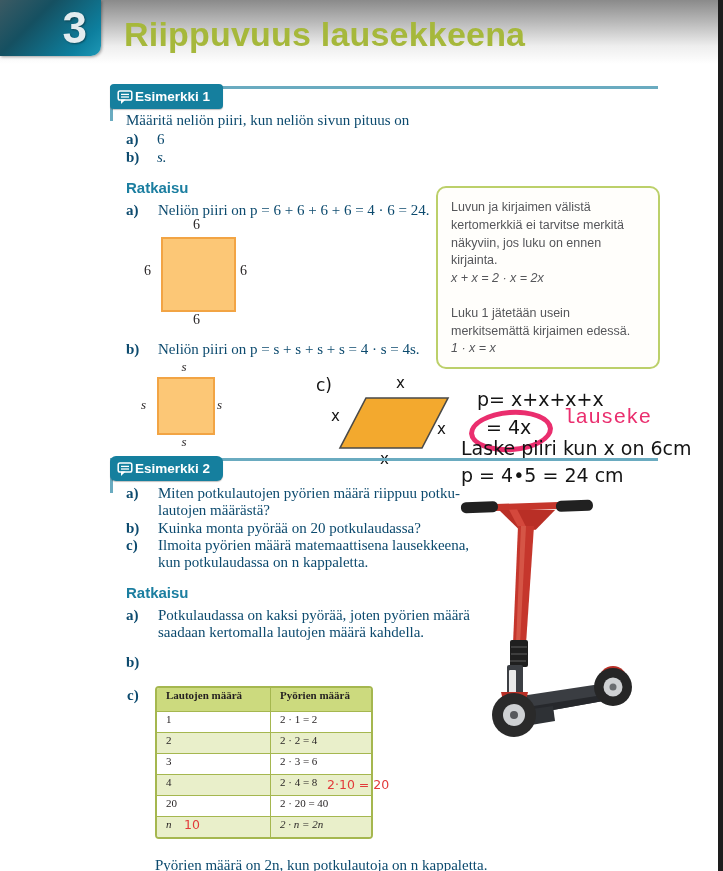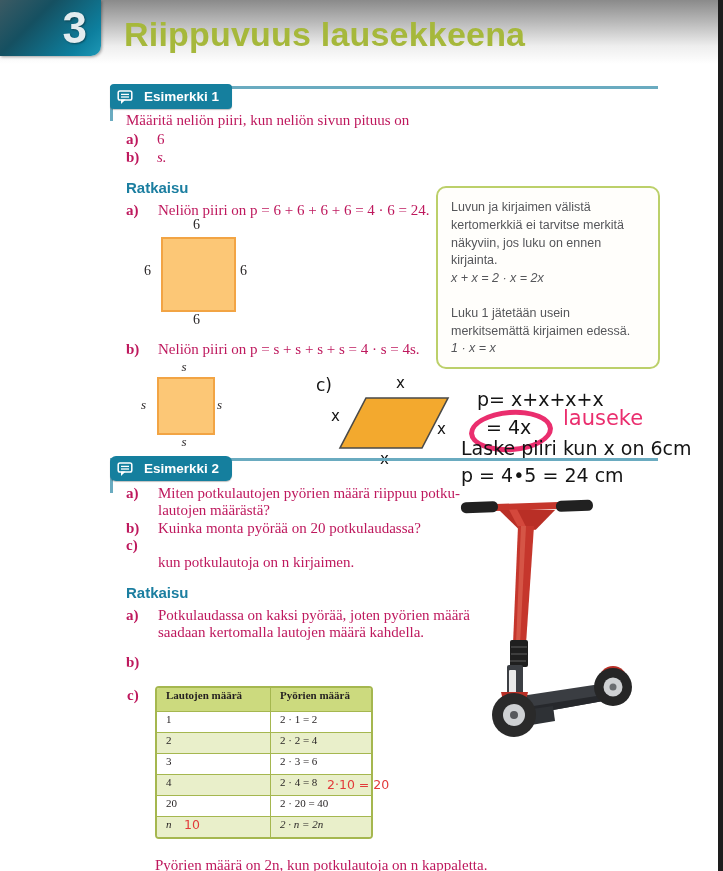--- a/index.html
+++ b/index.html
@@ -1,53 +1,53 @@
 <!DOCTYPE html>
 <html><head>
 <meta charset="utf-8">
 <style>
   html,body{margin:0;padding:0;}
   body{background:#e9e9e9;font-family:"Liberation Serif",serif;}
   .page{position:relative;width:723px;height:871px;background:#ffffff;overflow:hidden;margin:0 auto;}
   .abs{position:absolute;}
-  .serif{font-family:"Liberation Serif",serif;color:#be185d;font-size:15px;}
+  .serif{font-family:"Liberation Serif",serif;color:#0c4a6e;font-size:15px;}
   .sans{font-family:"Liberation Sans",sans-serif;}
   .ital{font-style:italic;}
 
   .header-band{left:0;top:0;width:723px;height:64px;
     background:linear-gradient(180deg,#8a8a8a 0%,#b8b8b8 34%,#eeeeee 72%,#ffffff 100%);}
   .chapter-box{left:0;top:0;width:101px;height:56px;border-radius:0 0 10px 0;
     background:linear-gradient(135deg,#3c5a63 0%,#155061 35%,#0d7f9e 80%,#1e98b6 100%);
     box-shadow:1px 1px 3px rgba(0,0,0,.35);}
   .chapter-number{position:absolute;right:14px;top:1px;font-size:44px;font-weight:bold;
     color:#e3ecef;font-family:"Liberation Sans",sans-serif;line-height:54px;text-shadow:1px 1px 2px rgba(0,0,0,.4);}
   .page-title{left:124px;top:15px;font-size:34px;font-weight:bold;color:#a6b83b;letter-spacing:.2px;}
 
   .rule-teal{height:3px;background:#6aabc0;}
   .vline-teal{width:3px;background:#6aabc0;}
   .badge{height:25px;background:#157f9e;border-radius:4px;display:flex;align-items:center;
-    gap:11px;padding:0 13px 0 7px;box-shadow:0 1px 1px rgba(0,0,0,.25);}
+    gap:2px;padding:0 13px 0 7px;box-shadow:0 1px 1px rgba(0,0,0,.25);}
   .badge-label{color:#ffffff;font-size:13.5px;font-weight:bold;font-family:"Liberation Sans",sans-serif;}
 
   .item-label{font-weight:bold;}
   .ratkaisu{color:#1b7ea0;font-weight:bold;font-size:15px;font-family:"Liberation Sans",sans-serif;}
 
   .square{background:#fcc776;border:2px solid #f2a444;}
   .side-label{font-size:14px;color:#231f20;}
   .side-label-s{font-size:13px;font-style:italic;color:#231f20;}
   .center{text-align:center;}
 
   .info-box{left:436px;top:186px;width:224px;height:183px;border:2px solid #bcd06a;border-radius:10px;
     background:#fffefb;box-sizing:border-box;padding:11px 13px;color:#55565a;
     font-family:"Liberation Sans",sans-serif;font-size:12.5px;line-height:1.42;}
   .info-box p{margin:0;}
   .info-gap{height:17px;}
 
   .anno{font-family:"DejaVu Sans","Liberation Sans",sans-serif;color:#141414;font-size:19px;}
-  .anno-pink{color:#ea2e6e;}
+  .anno-pink{color:#ea2e6e;font-family:Liberation Mono, monospace;}
   .pink-oval{left:469px;top:410px;width:74px;height:32px;border:5px solid #ea2e6e;border-radius:50%;
     transform:rotate(-4deg);}
   .anno-x{font-family:"DejaVu Sans","Liberation Sans",sans-serif;color:#141414;font-size:15px;}
   .red-note{font-family:"DejaVu Sans","Liberation Sans",sans-serif;color:#e23a3a;font-size:12.5px;}
 
   .wtable{left:155px;top:686px;width:214px;border:2px solid #a5b74f;border-radius:4px;
     overflow:hidden;background:#ffffff;}
   .trow{display:flex;height:20px;border-top:1.5px solid #a5b74f;}
   .trow.head{height:23px;border-top:none;background:#ccda7e;font-weight:bold;}
   .trow.alt{background:#e9efca;}
@@ -140,21 +140,22 @@
     </svg>
     <span class="badge-label">Esimerkki 2</span>
   </div>
 
   <span class="abs serif item-label" style="left:126px;top:485px;">a)</span>
   <span class="abs serif" style="left:158px;top:485px;">Miten potkulautojen pyörien määrä riippuu potku-</span>
   <span class="abs serif" style="left:158px;top:502px;">lautojen määrästä?</span>
   <span class="abs serif item-label" style="left:126px;top:520px;">b)</span>
   <span class="abs serif" style="left:158px;top:520px;">Kuinka monta pyörää on 20 potkulaudassa?</span>
   <span class="abs serif item-label" style="left:126px;top:537px;">c)</span>
-  <span class="abs serif" style="left:158px;top:554px;">kun potkulautoja on n kirjaimen.</span>
+  <span class="abs serif" style="left:158px;top:537px;">Ilmoita pyörien määrä matemaattisena lausekkeena,</span>
+  <span class="abs serif" style="left:158px;top:554px;">kun potkulaudassa on n kappaletta.</span>
 
   <div class="abs ratkaisu" style="left:126px;top:584px;">Ratkaisu</div>
   <span class="abs serif item-label" style="left:126px;top:607px;">a)</span>
   <span class="abs serif" style="left:158px;top:607px;">Potkulaudassa on kaksi pyörää, joten pyörien määrä</span>
   <span class="abs serif" style="left:158px;top:624px;">saadaan kertomalla lautojen määrä kahdella.</span>
   <span class="abs serif item-label" style="left:126px;top:654px;">b)</span>
 
   <span class="abs serif item-label" style="left:127px;top:687px;">c)</span>
   <div class="abs wtable">
     <div class="trow head">

